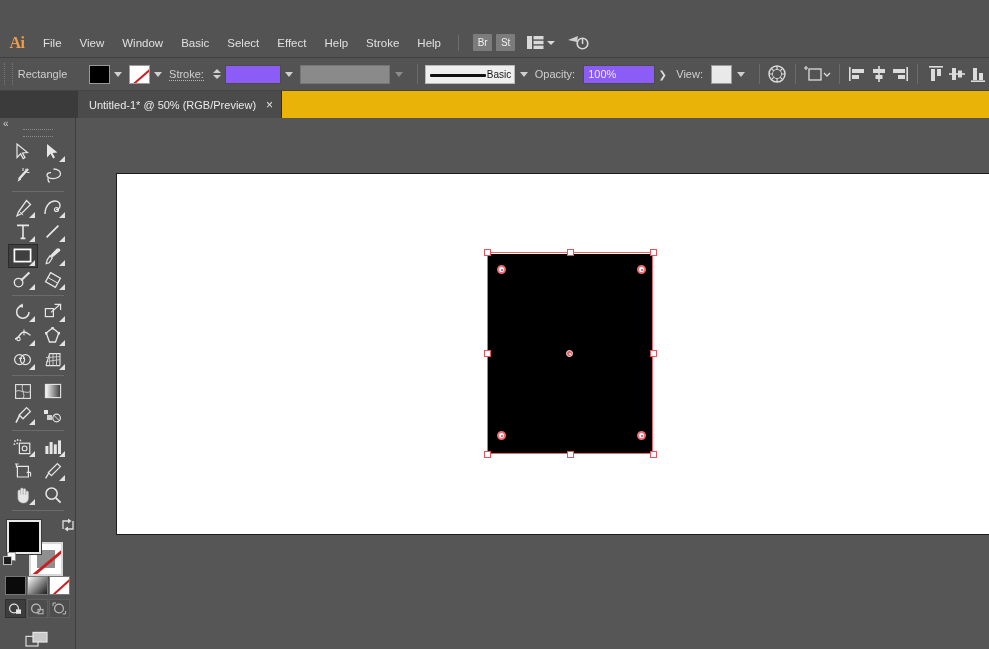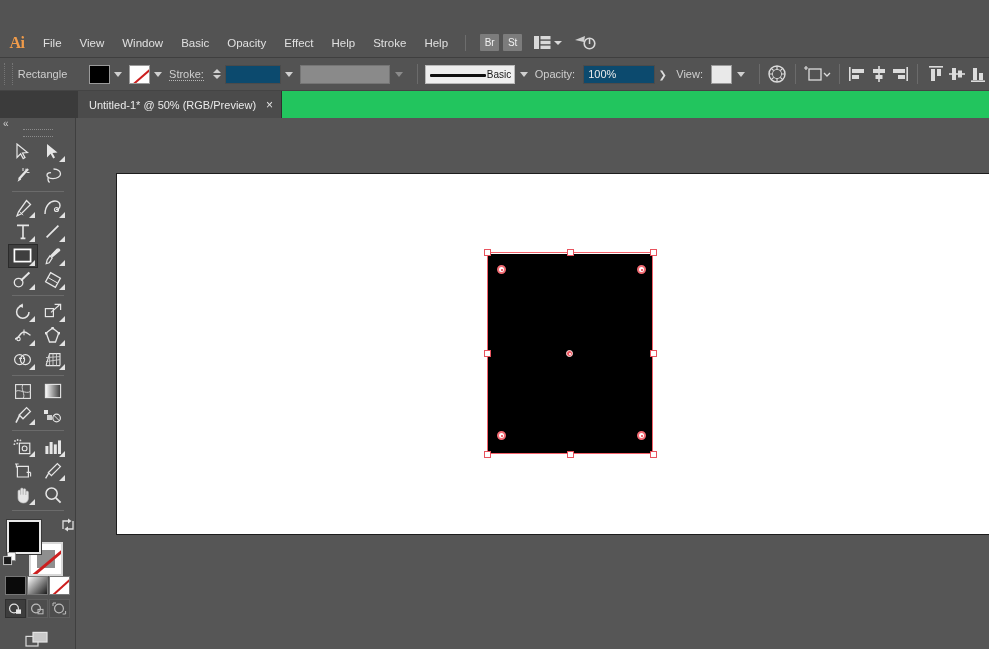--- a/index.html
+++ b/index.html
@@ -115,21 +115,21 @@
   }
   .stepper i.up {
     width: 0; height: 0; border-left: 4px solid transparent; border-right: 4px solid transparent;
     border-bottom: 4px solid #cfcfcf;
   }
   .stepper i.dn {
     width: 0; height: 0; border-left: 4px solid transparent; border-right: 4px solid transparent;
     border-top: 4px solid #cfcfcf;
   }
   .field {
-    height: 19px; background: #0c4a6e;
+    height: 19px; background: #8b5cf6;
     border: 1px solid #4b4b4b;
     box-sizing: border-box;
     display: flex; align-items: center;
     padding: 0 4px; color: #ececec; font-size: 11px;
   }
   .field.disabled { background: #8a8a8a; border-color: #757575; }
   .brush-field {
     width: 92px; height: 19px; background: #efefef;
     border: 1px solid #b9b9b9; box-sizing: border-box;
     display: flex; align-items: center; justify-content: flex-end;
@@ -145,21 +145,21 @@
   }
   .cb-divider { width: 1px; height: 20px; background: #6b6b6b; margin: 0 7px; }
   .icon-btn {
     width: 22px; height: 22px;
     display: flex; align-items: center; justify-content: center;
   }
 
   
   .tabbar {
     height: 27px; min-height: 26px;
-    background: #22c55e;
+    background: #eab308;
     display: flex; align-items: stretch;
     position: relative;
   }
   .tab-left-pad { width: 78px; background: #3b3b3b; }
   .doc-tab {
     background: #4b4b4b;
     display: flex; align-items: center;
     padding: 0 8px 0 11px;
     gap: 10px;
     border-right: 1px solid #2f2f2f;
@@ -362,21 +362,21 @@
 
 <div id="app">
 
   <div class="menubar">
     <div class="ai-logo">Ai</div>
 
     <div class="menu-item">File</div>
     <div class="menu-item">View</div>
     <div class="menu-item">Window</div>
     <div class="menu-item">Basic</div>
-    <div class="menu-item">Opacity</div>
+    <div class="menu-item">Select</div>
     <div class="menu-item">Effect</div>
     <div class="menu-item">Help</div>
     <div class="menu-item">Stroke</div>
     <div class="menu-item">Help</div>
 
     <div class="menu-sep"></div>
 
     <div class="mb-right">
       <div class="chip">Br</div>
       <div class="chip">St</div>

